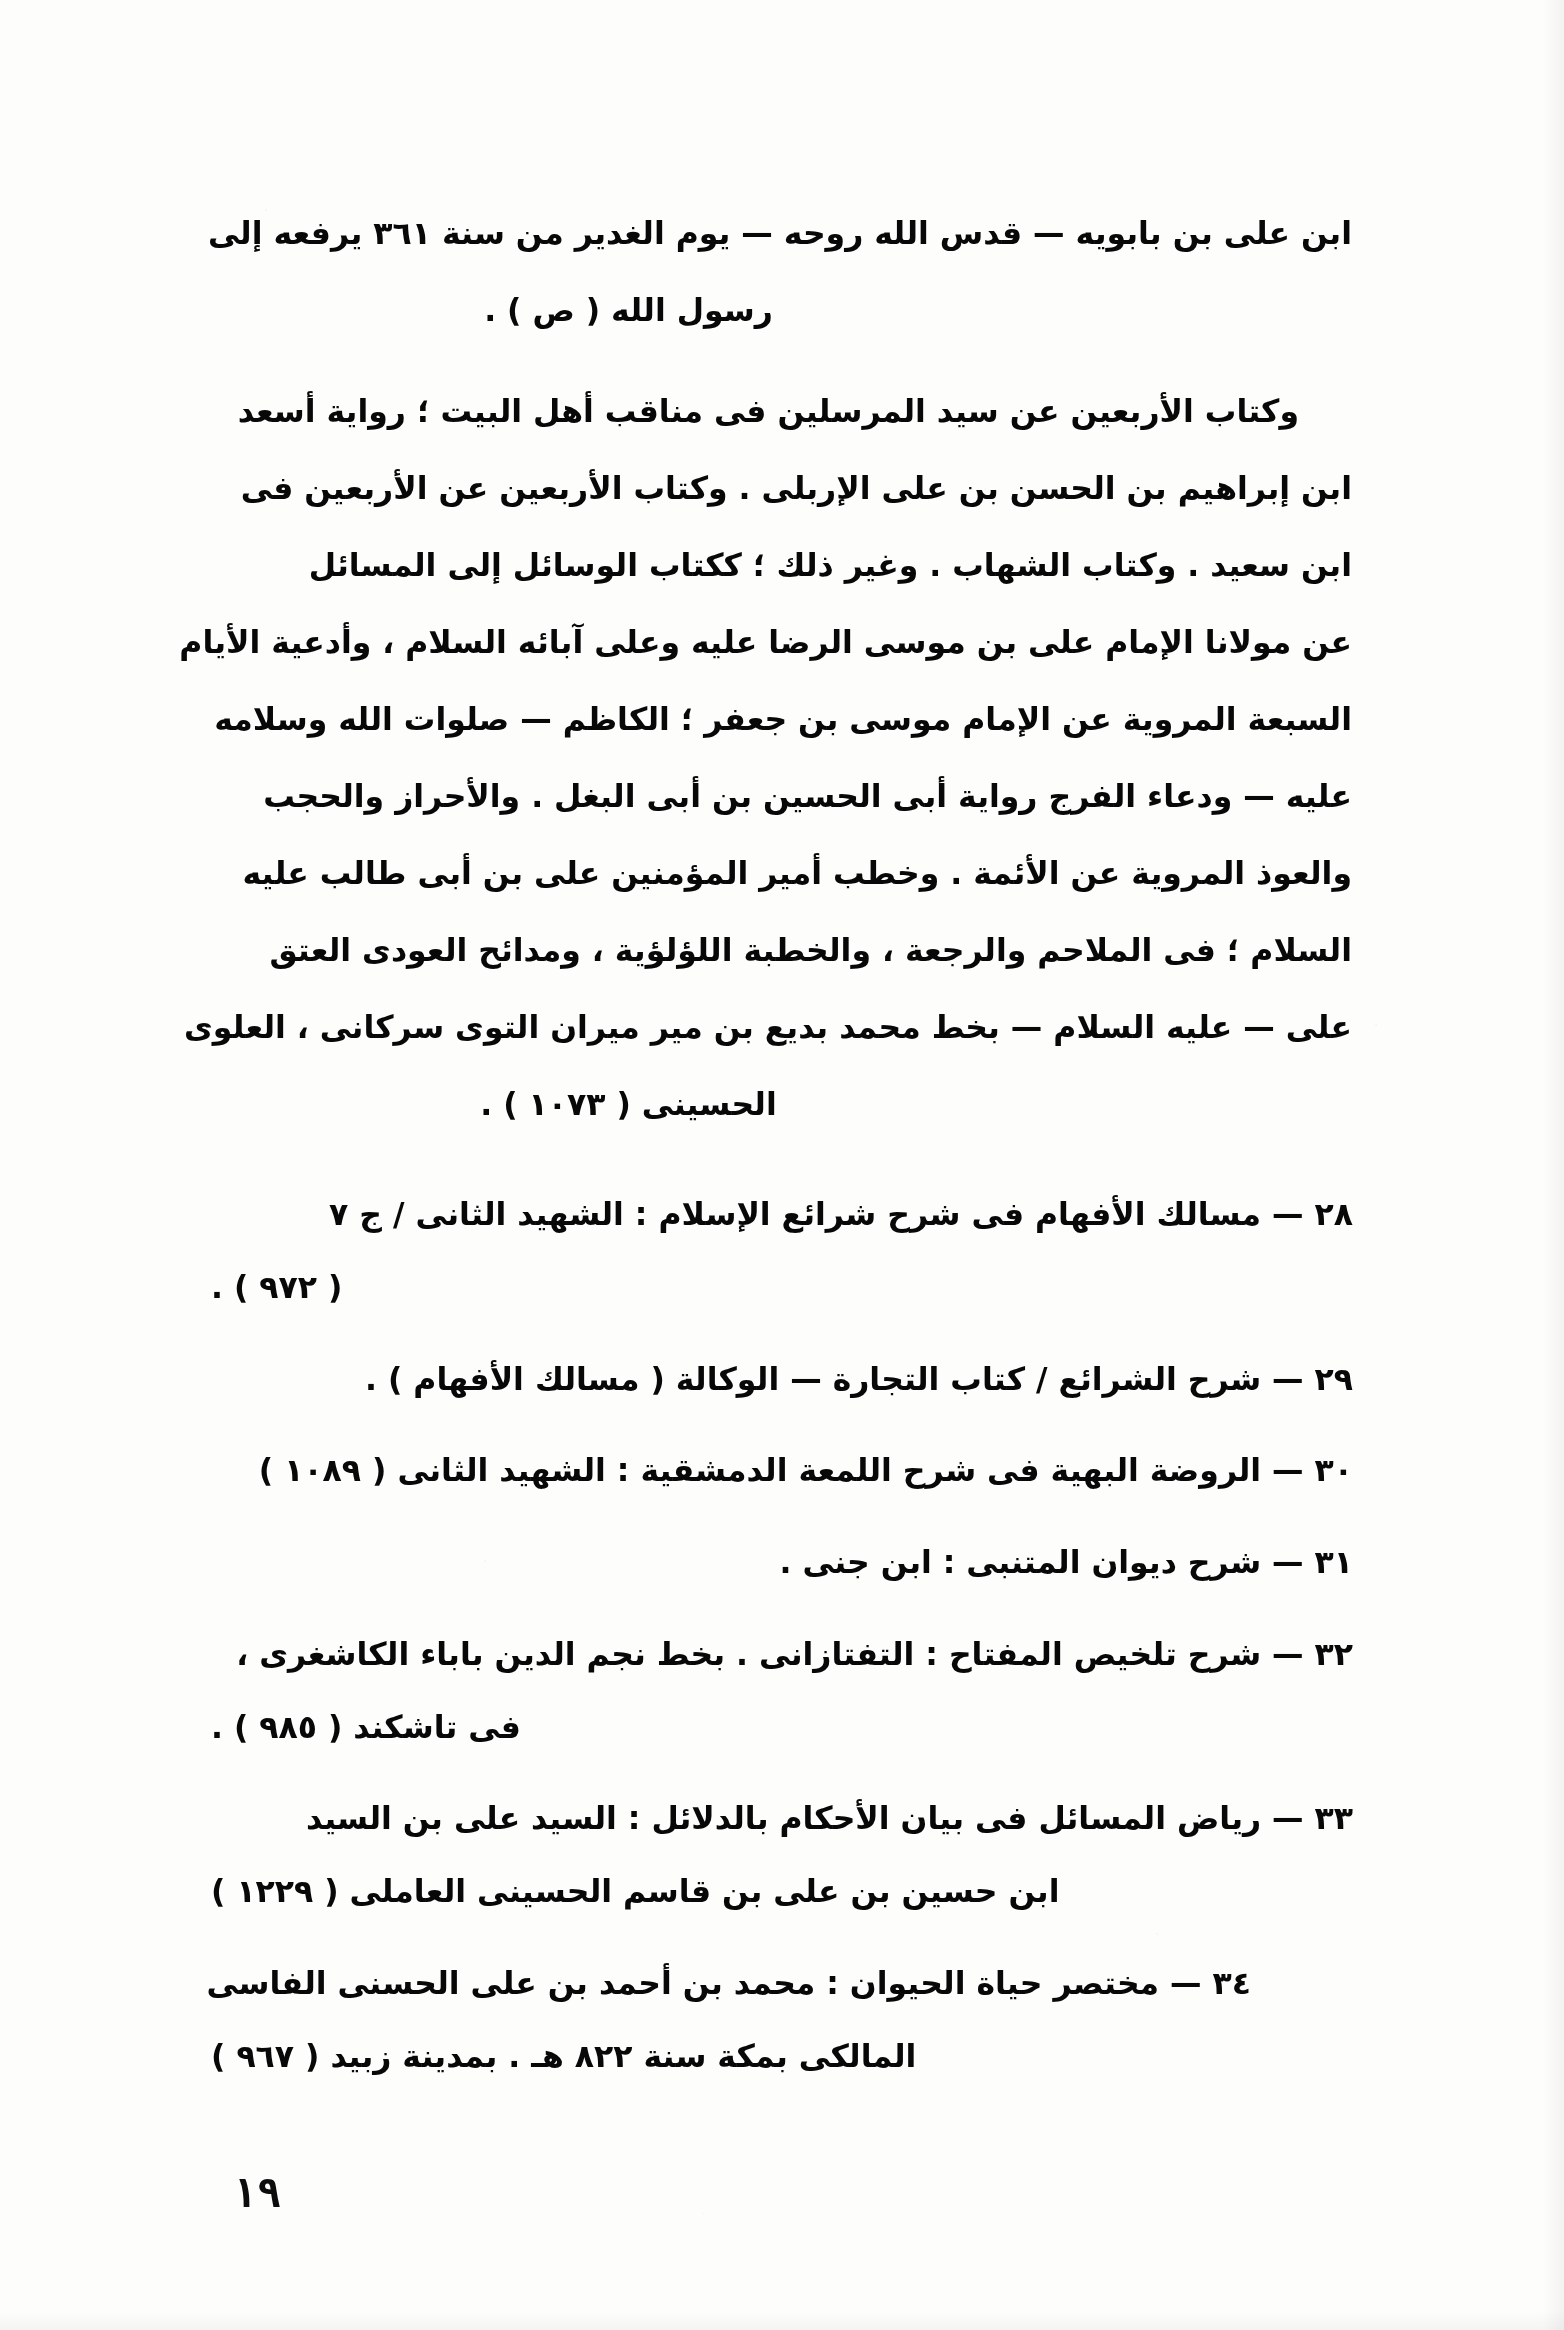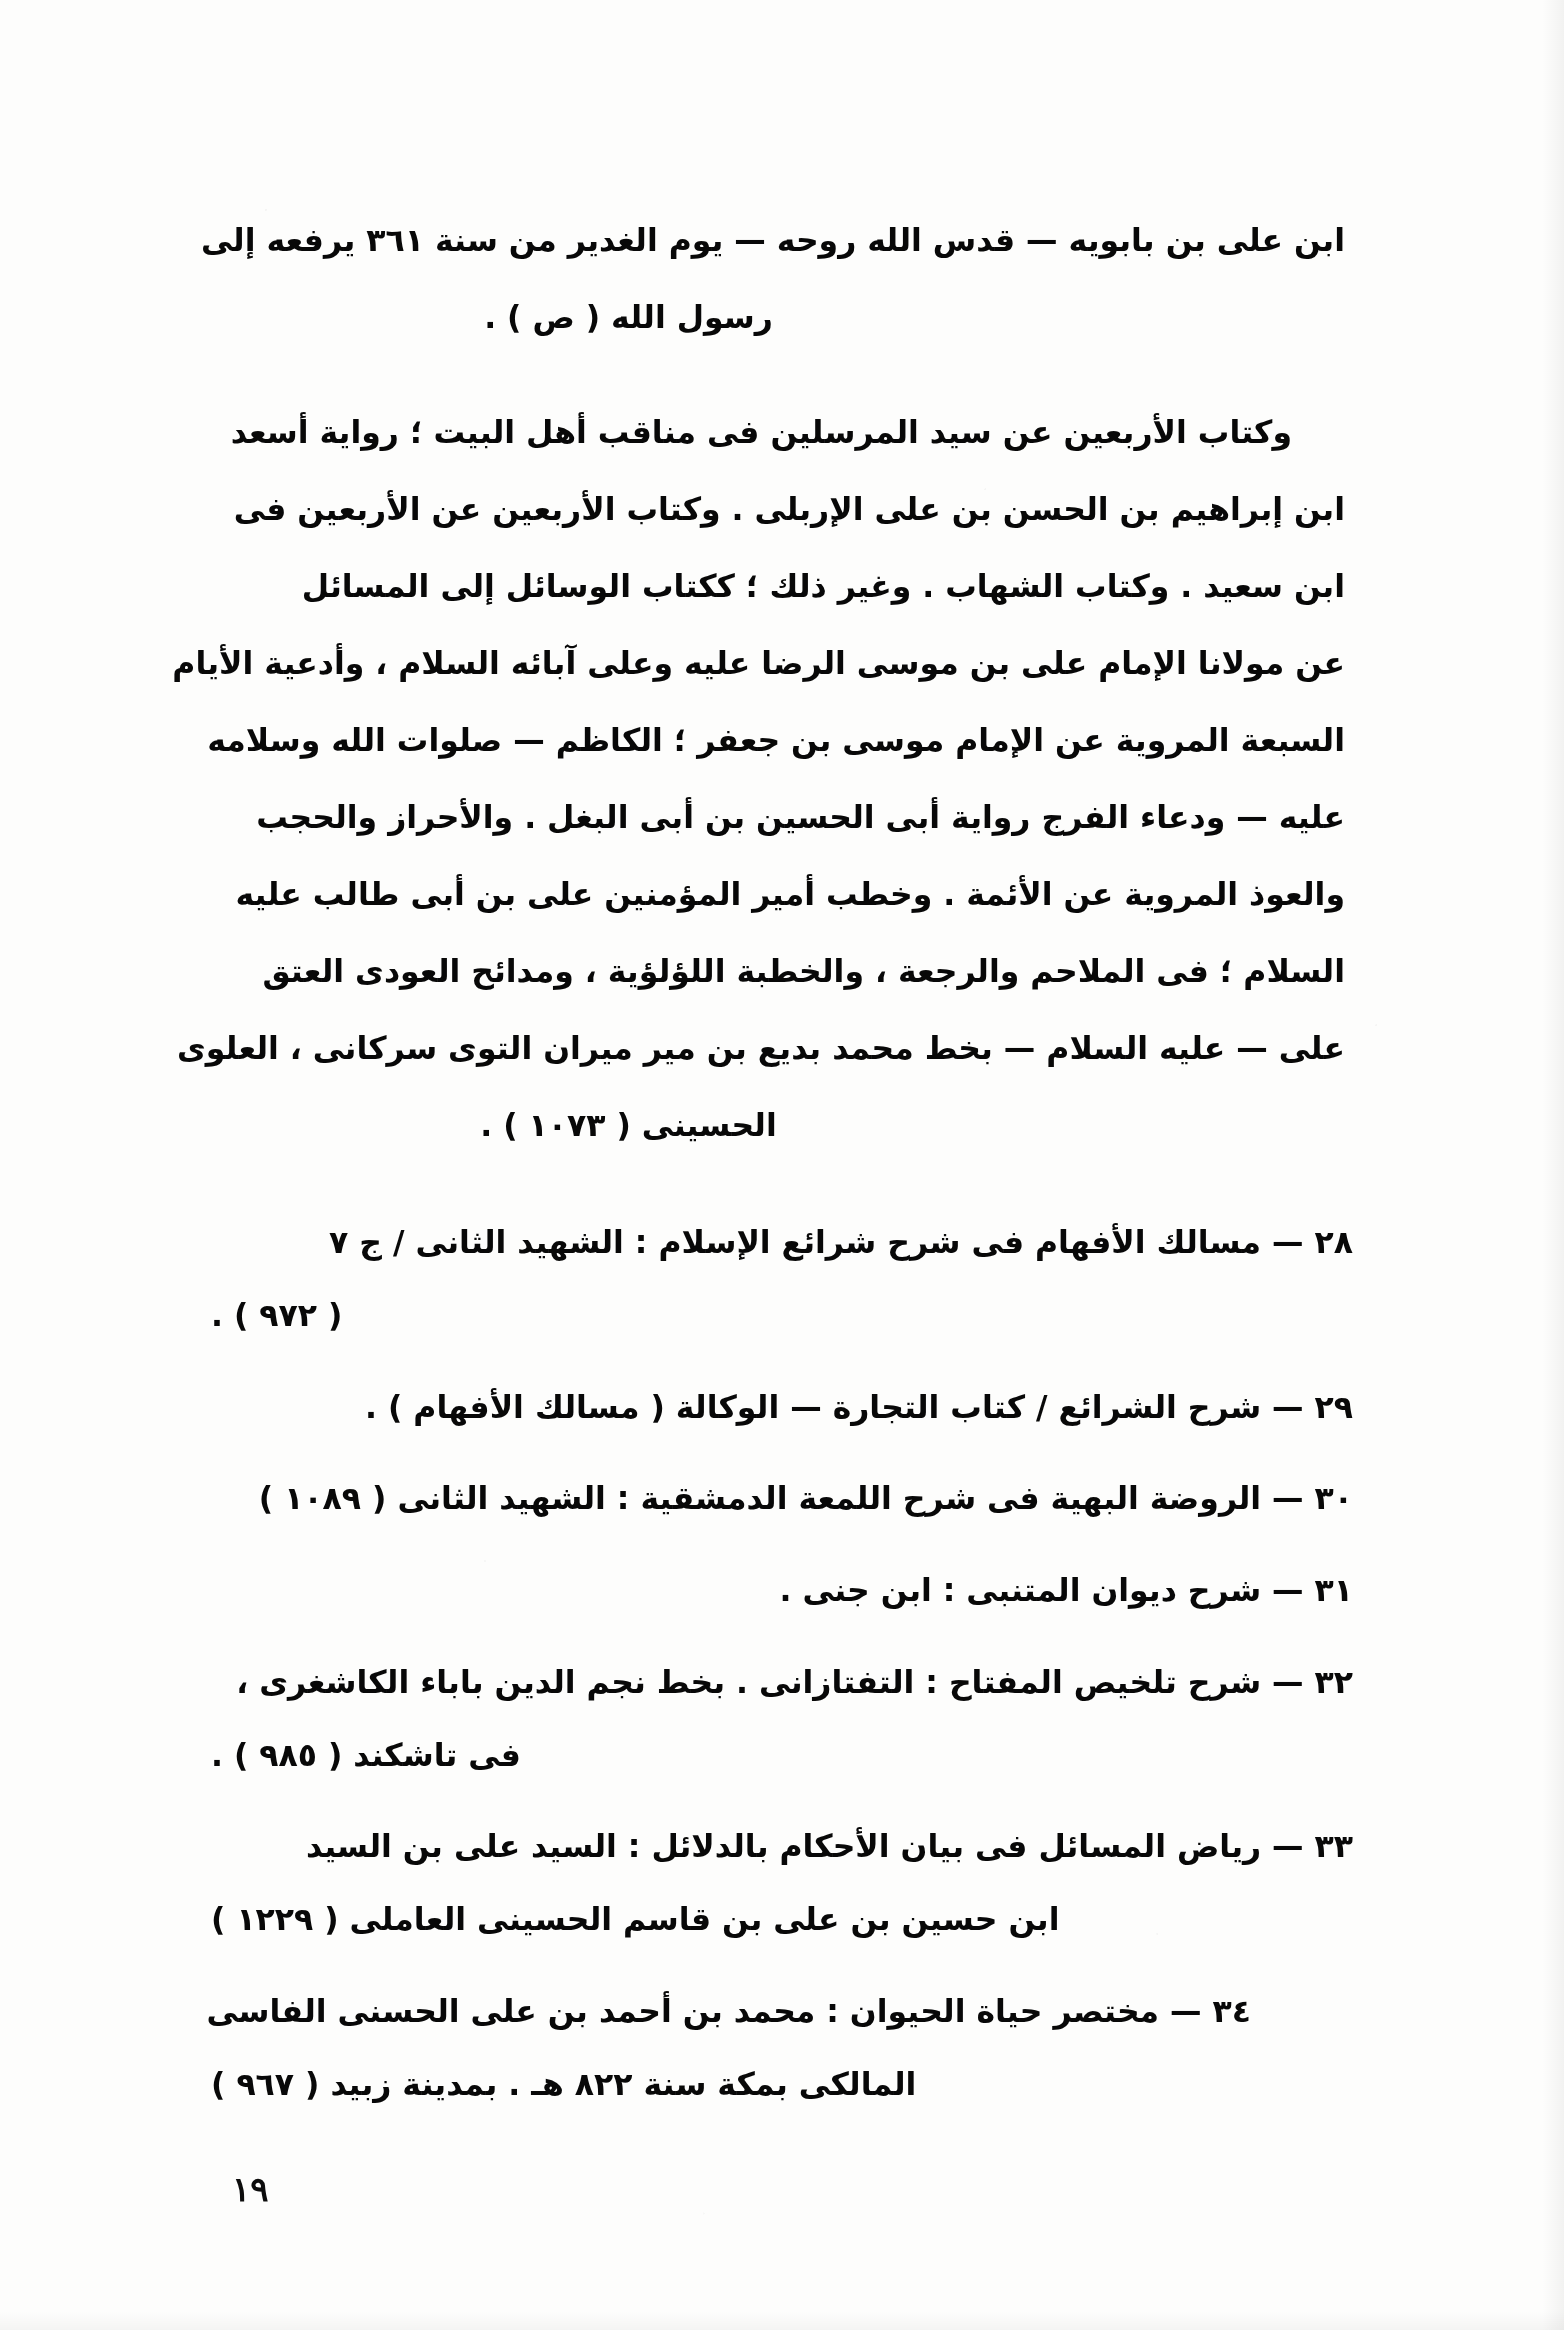--- a/index.html
+++ b/index.html
@@ -69,44 +69,44 @@
     text-align: center;
     padding-right: 307px;
   }
   .tail-center-wide {
     display: block;
     text-align: left;
     padding-right: 102px;
   }
 
   .para {
-    margin: 8px;
+    margin: 1px;
     padding: 0;
   }
 
   .gap-sm { height: 13.6px; }
   .gap-md { height: 22px; }
   .gap-lg { height: 34px; }
 
   .entry {
     margin-bottom: 5.1px;
   }
 
   .entry .line {
     line-height: 73px;
   }
 
   .page-number {
     position: absolute;
     left: 232px;
     top: 2169px;
-    font-size: 34px;
+    font-size: 41px;
     font-weight: 700;
     color: #0c0c0c;
-    font-family: Liberation Serif, serif;
+    font-family: Liberation Mono, monospace;
     direction: rtl;
   }
 
   
   .edge-shade {
     position: absolute;
     top: 0;
     right: 0;
     width: 22px;
     height: 100%;

